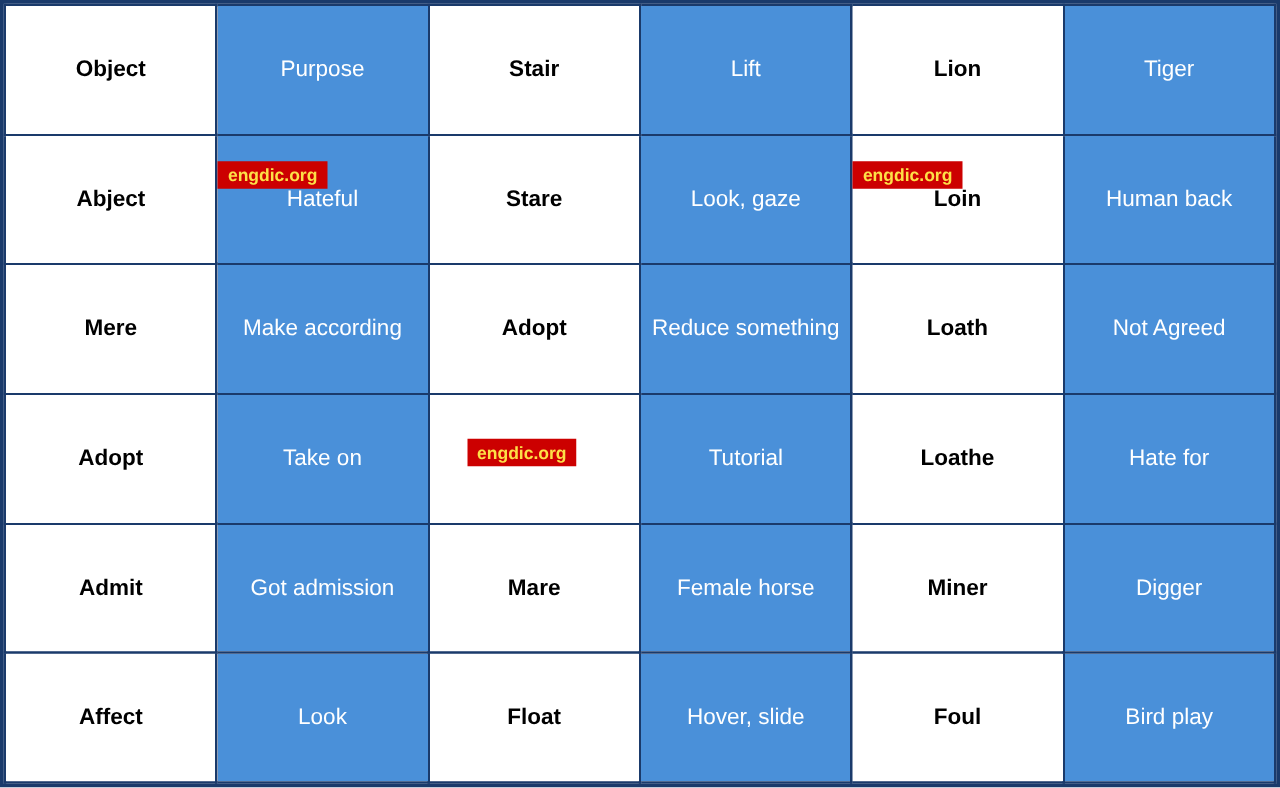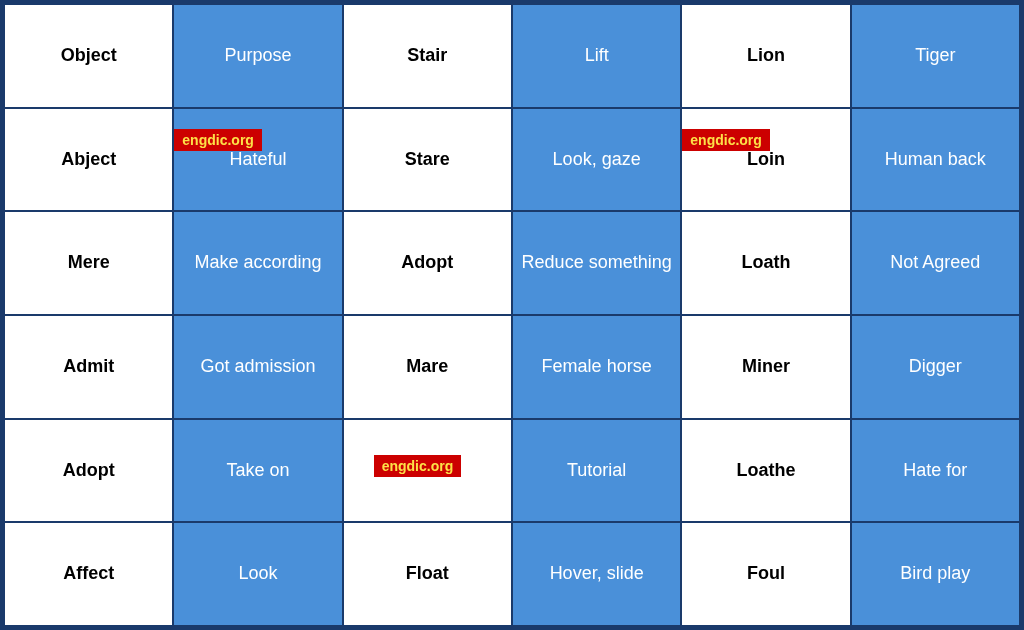--- a/index.html
+++ b/index.html
@@ -105,34 +105,34 @@
           </tr>
           <tr>
             <td class="white-cell bold-cell">Mere</td>
             <td class="blue-cell">Make according</td>
             <td class="white-cell bold-cell">Adopt</td>
             <td class="blue-cell">Reduce something</td>
             <td class="white-cell bold-cell">Loath</td>
             <td class="blue-cell">Not Agreed</td>
           </tr>
           <tr>
+            <td class="white-cell bold-cell">Adopt</td>
+            <td class="blue-cell">Take on</td>
+            <td class="white-cell bold-cell">Lesson<span class="badge" style="top: 35px; left: 30px;">engdic.org</span></td>
+            <td class="blue-cell">Tutorial</td>
+            <td class="white-cell bold-cell">Loathe</td>
+            <td class="blue-cell">Hate for</td>
+          </tr>
+          <tr>
             <td class="white-cell bold-cell">Admit</td>
             <td class="blue-cell">Got admission</td>
             <td class="white-cell bold-cell">Mare</td>
             <td class="blue-cell">Female horse</td>
             <td class="white-cell bold-cell">Miner</td>
             <td class="blue-cell">Digger</td>
-          </tr>
-          <tr>
-            <td class="white-cell bold-cell">Adopt</td>
-            <td class="blue-cell">Take on</td>
-            <td class="white-cell bold-cell">Lesson<span class="badge" style="top: 35px; left: 30px;">engdic.org</span></td>
-            <td class="blue-cell">Tutorial</td>
-            <td class="white-cell bold-cell">Loathe</td>
-            <td class="blue-cell">Hate for</td>
           </tr>
           <tr>
             <td class="white-cell bold-cell">Affect</td>
             <td class="blue-cell">Look</td>
             <td class="white-cell bold-cell">Float</td>
             <td class="blue-cell">Hover, slide</td>
             <td class="white-cell bold-cell">Foul</td>
             <td class="blue-cell">Bird play</td>
           </tr>
         </tbody>

